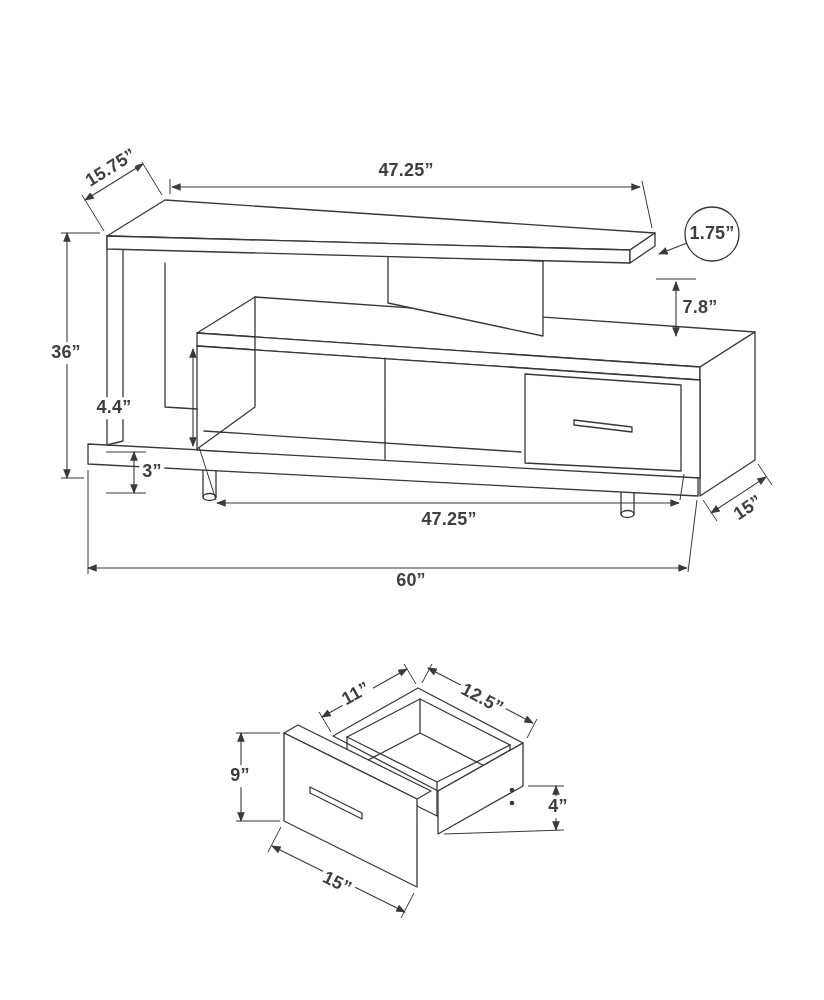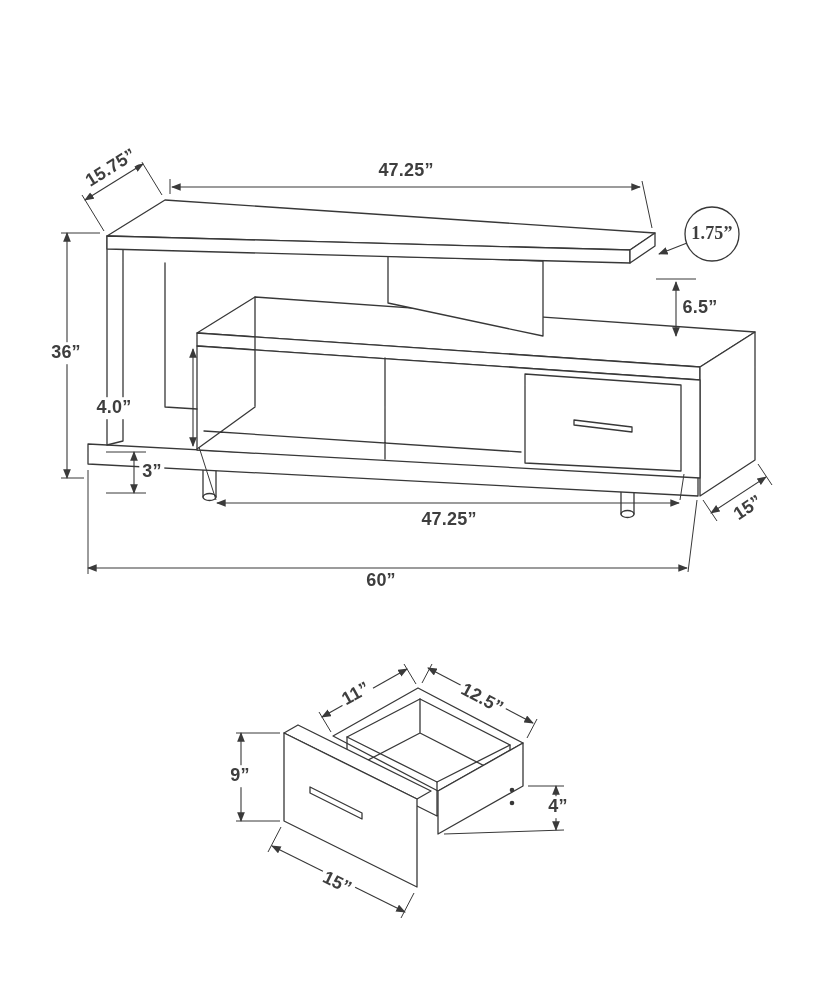--- a/index.html
+++ b/index.html
@@ -15,21 +15,21 @@
   .lead { fill:none; stroke:var(--ink); stroke-width:1.1; marker-end:url(#ah); }
   .ext  { fill:none; stroke:var(--ink); stroke-width:1; }
   .dot  { fill:var(--ink); }
   .label {
     position:absolute;
     transform:translate(-50%,-50%) rotate(var(--r,0deg));
     background:#ffffff; padding:0 3px;
     font-size:18px; font-weight:600; line-height:1.2; color:#3e3e3e;
     letter-spacing:0.2px; white-space:nowrap;
   }
-  .label.nobg { background:transparent; padding:0;font-family:Liberation Serif, serif; }
+  .label.nobg { background:transparent; padding:0; }
 </style>
 </head>
 <body>
 
 <div id="scene">
 
   <svg width="824" height="1000" viewBox="0 0 824 1000">
     <defs>
       <marker id="ah" viewBox="0 0 10 8" refX="9" refY="4" markerWidth="9" markerHeight="7" orient="auto-start-reverse">
         <path d="M0,0 L10,4 L0,8 Z" fill="#3a3a3a"></path>
@@ -127,27 +127,27 @@
       <path class="dim" d="M556,786 L556,830"></path>
 
       <path class="ext" d="M281,827 L268,852 M414,893 L401,918"></path>
       <path class="dim" d="M272,846 L405,912"></path>
     </g>
   </svg>
 
   <span class="label" style="left:111px; top:168px; --r:-32deg">15.75”</span>
   <span class="label" style="left:406px; top:171px">47.25”</span>
   <span class="label nobg" style="left:712px; top:234px">1.75”</span>
-  <span class="label" style="left:700px; top:308px">6.5”</span>
+  <span class="label" style="left:700px; top:308px">7.8”</span>
   <span class="label" style="left:66px; top:353px">36”</span>
-  <span class="label" style="left:114px; top:408px">4.0”</span>
+  <span class="label" style="left:114px; top:408px">4.4”</span>
   <span class="label" style="left:152px; top:472px">3”</span>
   <span class="label" style="left:449px; top:520px">47.25”</span>
   <span class="label" style="left:748px; top:508px; --r:-33deg">15”</span>
-  <span class="label" style="left:381px; top:581px">60”</span>
+  <span class="label" style="left:411px; top:581px">60”</span>
 
   <span class="label" style="left:356px; top:694px; --r:-29deg">11”</span>
   <span class="label" style="left:482px; top:699px; --r:28deg">12.5”</span>
   <span class="label" style="left:240px; top:776px">9”</span>
   <span class="label" style="left:558px; top:807px">4”</span>
   <span class="label" style="left:337px; top:883px; --r:26deg">15”</span>
 
 </div>
 
 </body></html>

